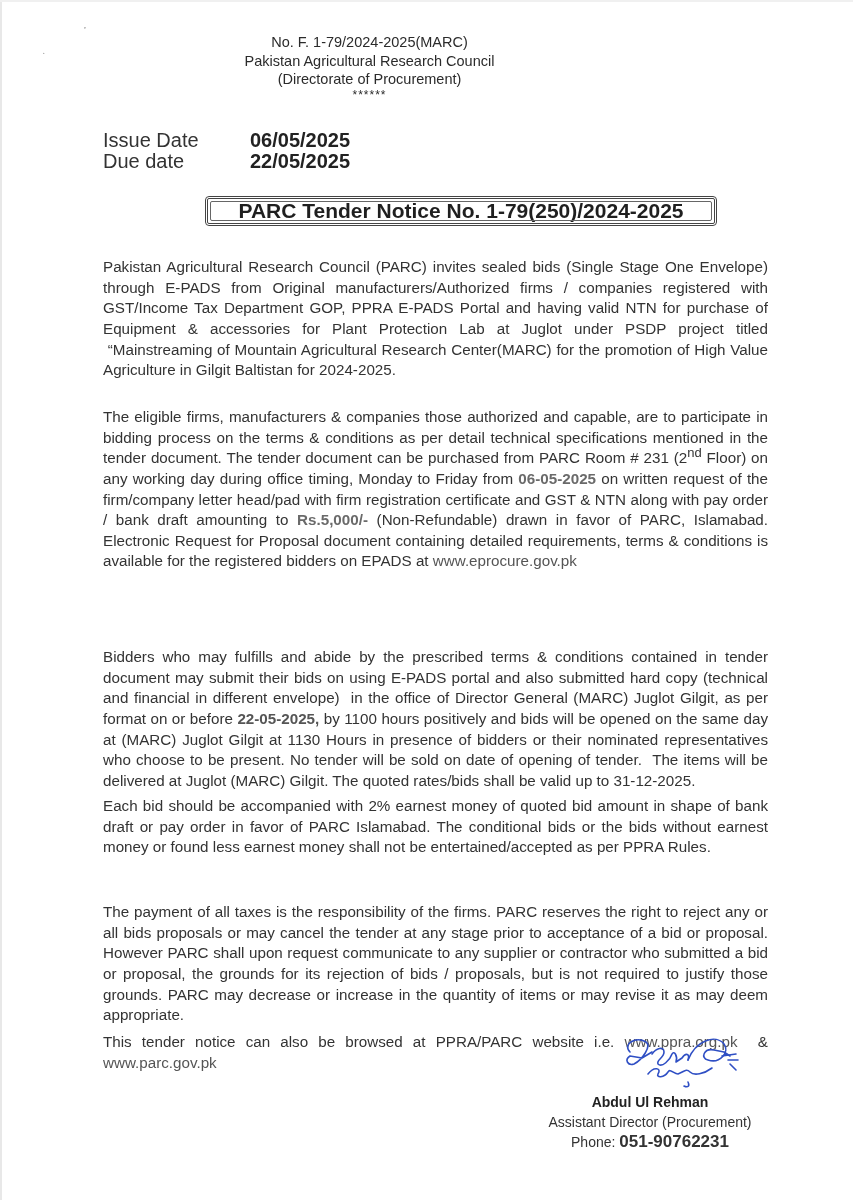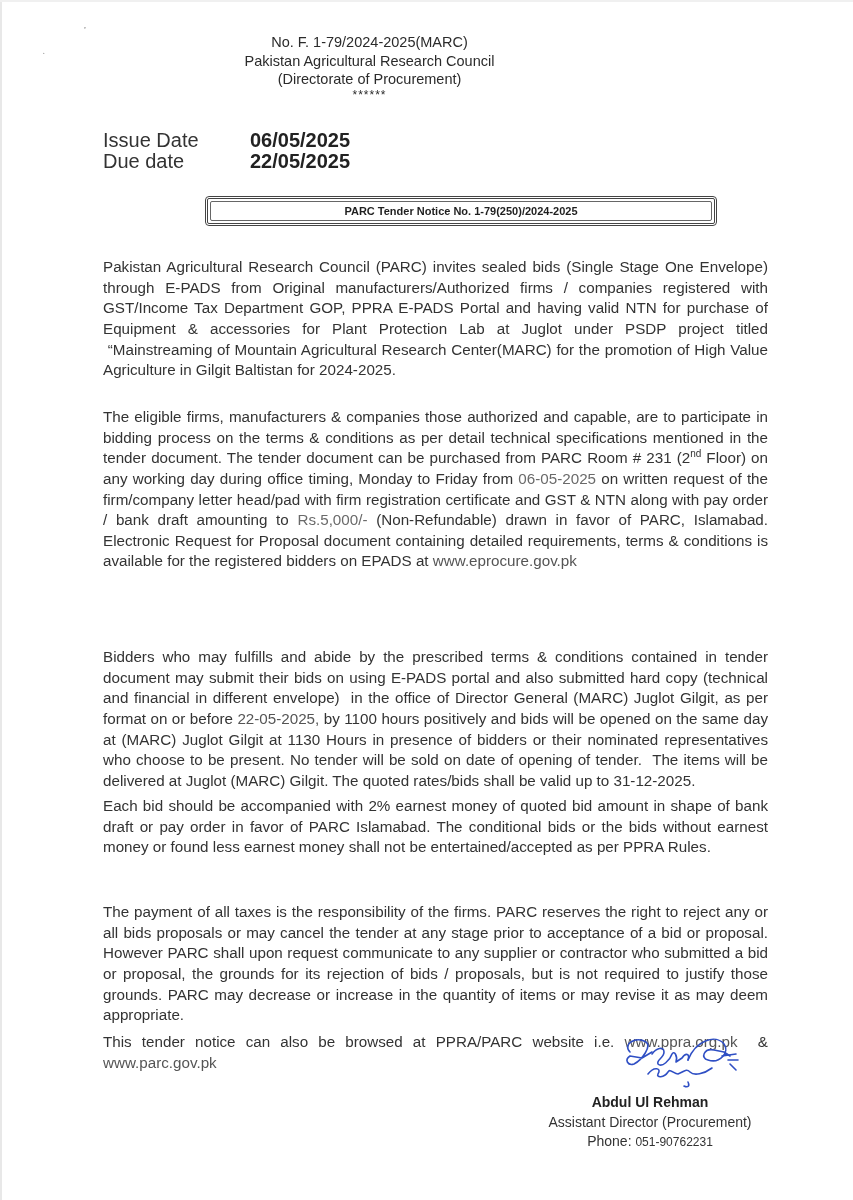--- a/index.html
+++ b/index.html
@@ -30,40 +30,40 @@
 
   .title-box {
     position: absolute; left: 205px; top: 196px; width: 512px; height: 30px;
     border: 3px double #444; border-radius: 4px; box-sizing: border-box;
     display: flex; align-items: center; justify-content: center;
   }
   .title-box::after {
     content: ""; position: absolute; left: 2px; right: 2px; top: 2px; bottom: 2px;
     border: 1px solid #666; border-radius: 2px;
   }
-  .title-text { font-weight: bold; font-size: 11px; color: #1f1f1f; }
+  .title-text { font-weight: bold; font-size: 21px; color: #1f1f1f; }
 
   .para {
     position: absolute; left: 103px; width: 665px;
     font-size: 15.2px; line-height: 20.6px; text-align: justify; color: #333;
   }
   .p1 { top: 242px; }
   .p2 { top: 392px; }
   .p3 { top: 632px; }
   .p4 { top: 781px; }
   .p5 { top: 887px; }
   .p6 { top: 1017px; }
-  .hl { color: #6a6a6a; font-weight: normal; }
+  .hl { color: #6a6a6a; font-weight: bold; }
   .link { color: #555; }
-  sup { font-size: 10px; line-height: 0; }
+  sup { font-size: 13px; line-height: 0; }
 
   .signature { position: absolute; left: 612px; top: 1030px; width: 130px; height: 60px; }
   .sign-block { position: absolute; left: 500px; width: 300px; top: 1093px; text-align: center; font-size: 14px; line-height: 19.5px; color: #333; }
   .sign-name { font-weight: bold; color: #222; }
-  .sign-phone .num { font-size: 12px; }
+  .sign-phone .num { font-size: 17px; font-weight: bold; }
 </style>
 </head>
 <body>
 
 <div class="page">
   <div class="edge-left"></div>
   <div class="edge-top"></div>
   <span class="mark m1">‛</span>
   <span class="mark m2">·</span>
 

